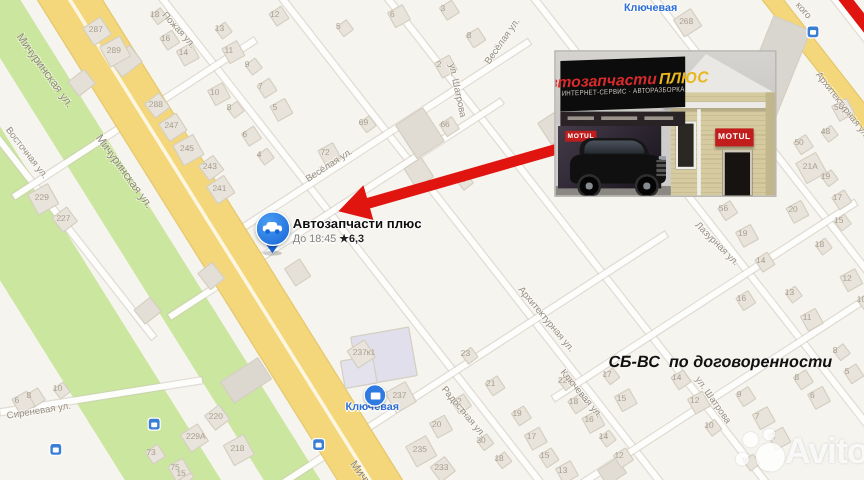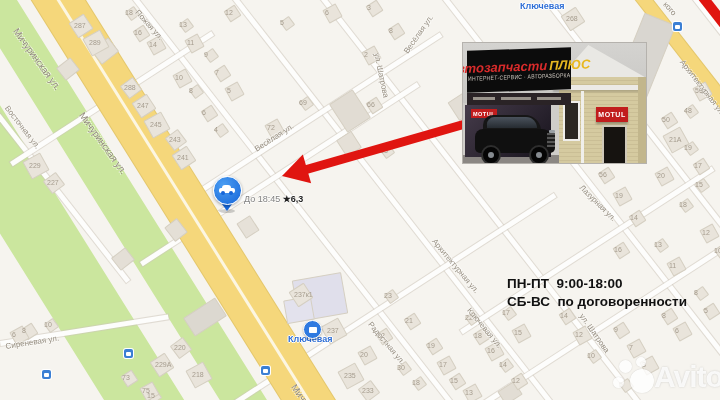--- a/index.html
+++ b/index.html
@@ -78,21 +78,21 @@
   #downpipe{left:118px;top:48px;width:3px;height:72px;background:#f0efeb;}
   #motul-sign{left:133px;top:64px;width:32px;height:15px;font-size:7px;box-shadow:0 2px 2px rgba(0,0,0,.3);}
   #doorway{left:139px;top:82px;width:21px;height:38px;background:#161310;border:2px solid #cfc8b8;}
   #wall-edge{left:175px;top:34px;width:8px;height:86px;background:#c2b68c;}
   #ground{left:0;top:112px;width:96px;height:8px;background:#8b8783;}
   
   #addr{left:416px;top:211px;font-size:15px;font-weight:bold;color:#b2352c;letter-spacing:-.2px;
      white-space:pre;z-index:50;}
   #work-title{left:468px;top:254px;font-size:15px;color:#1a1a1a;white-space:pre;z-index:50;}
   #work-1{left:507px;top:276px;font-size:13.5px;font-weight:bold;color:#111;white-space:pre;z-index:50;}
-  #work-2{left:507px;top:294px;font-size:13.5px;font-weight:bold;color:#111;white-space:pre;z-index:50;}
+  #work-2{left:507px;top:294px;font-size:13.5px;font-weight:bold;color:#111;white-space:pre;z-index:50;font-style:italic;}
   
   #wm{z-index:60;}
   #wm .circ{position:absolute;border-radius:50%;background:rgba(255,255,255,.8);
      box-shadow:0 0 1px rgba(130,130,130,.5);}
   #wm-text{left:654px;top:360px;font-size:30px;font-weight:bold;color:rgba(255,255,255,.85);
      text-shadow:0 0 2px rgba(140,140,140,.4);letter-spacing:-1px;z-index:60;}
 </style>
 </head>
 <body>
 
@@ -355,20 +355,21 @@
     <div class="abs" id="marker-shadow"></div>
     <div class="abs" id="marker-tip"></div>
     <div class="abs" id="marker-circle">
       <div class="car">
         <div class="car-top"></div>
           <div class="car-body"></div>
         <div class="car-wheel" style="left:2px;"></div>
           <div class="car-wheel" style="left:10px;"></div>
       </div>
     </div>
+    <div class="abs" id="marker-title">Автозапчасти плюс</div>
     <div class="abs" id="marker-sub"><span>До 18:45</span> <span class="star">★</span><span class="rating">6,3</span></div>
 
     <div class="abs" id="photo">
       <div class="abs sky"></div>
       <div class="abs" id="gable"></div>
       <div class="abs" id="house-wall"></div>
       <div class="abs" id="fascia"></div>
       <div class="abs" id="hw-window"></div>
       <div class="abs" id="downpipe"></div>
       <div class="abs motul-badge" id="motul-sign">MOTUL</div>
@@ -394,21 +395,20 @@
           <div class="lamp"></div>
         <div class="wheel" style="left:8px;">
             <div class="rim"></div>
           </div>
         <div class="wheel" style="left:56px;">
             <div class="rim"></div>
           </div>
       </div>
     </div>
 
-    <div class="abs" id="work-1">ПН-ПТ  9:00-18:00</div>
     <div class="abs" id="work-2">СБ-ВС  по договоренности</div>
 
     <div id="wm">
       <div class="circ" style="left:619px;top:360px;width:13px;height:13px;"></div>
       <div class="circ" style="left:636px;top:357px;width:10px;height:10px;"></div>
       <div class="circ" style="left:613px;top:377px;width:11px;height:11px;"></div>
       <div class="circ" style="left:630px;top:369px;width:24px;height:24px;"></div>
       <div class="abs" id="wm-text">Avito</div>
     </div>
   </div>

